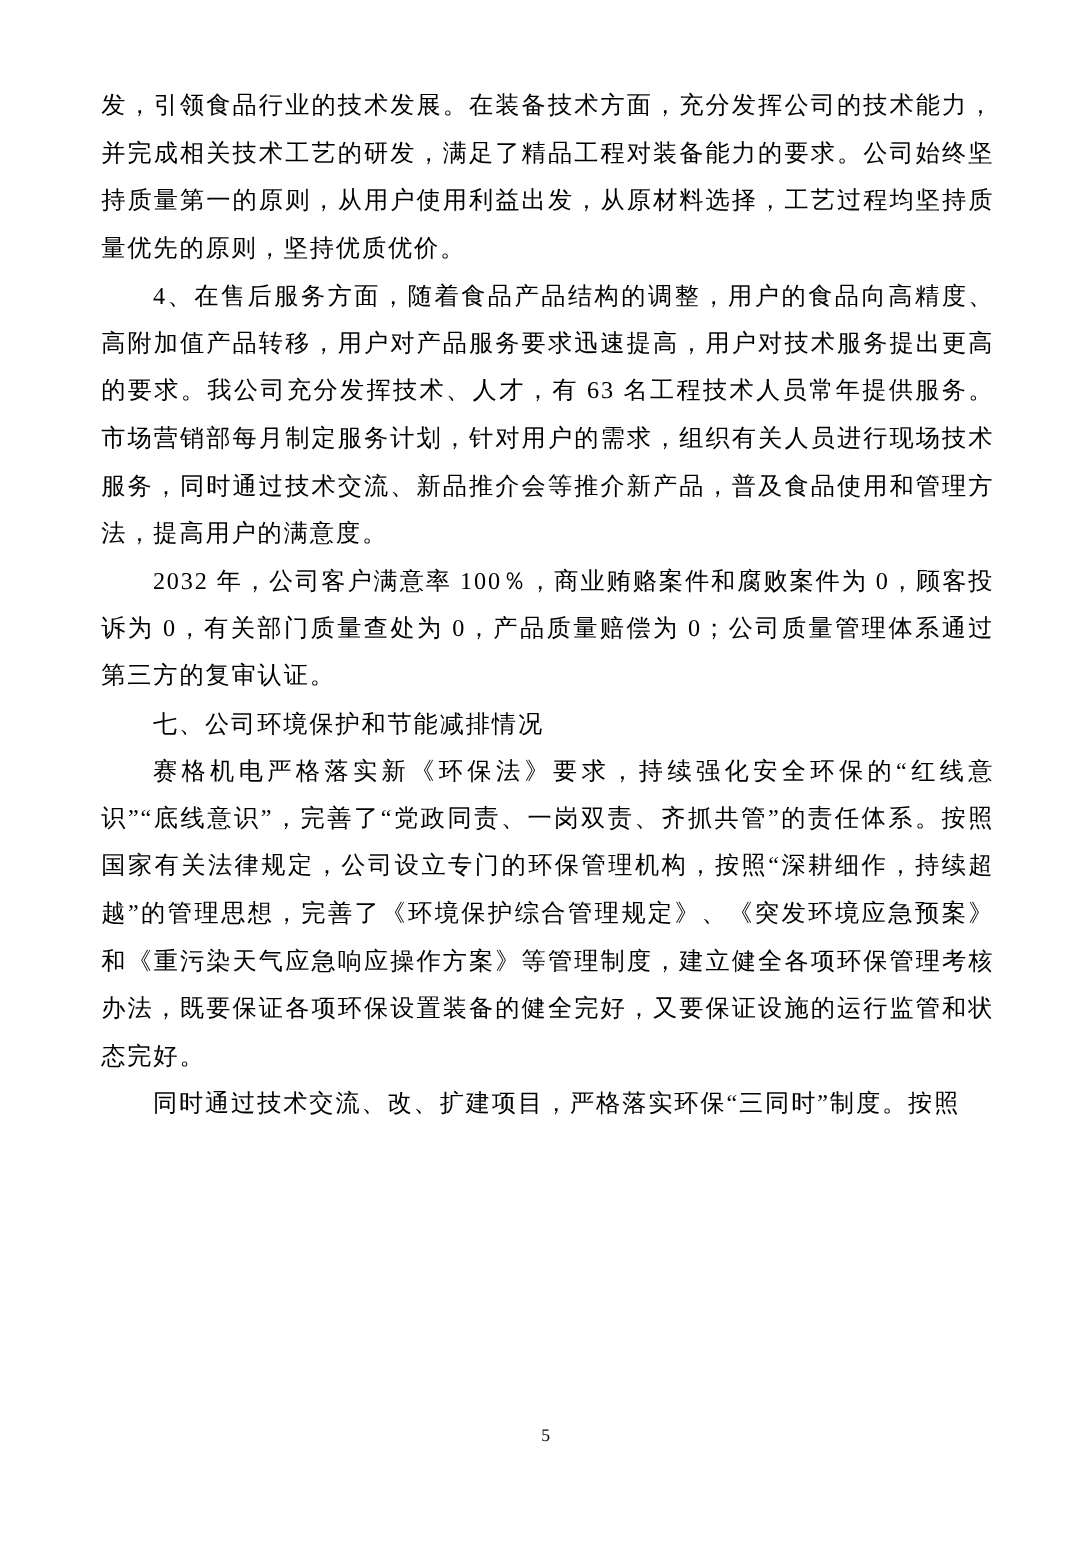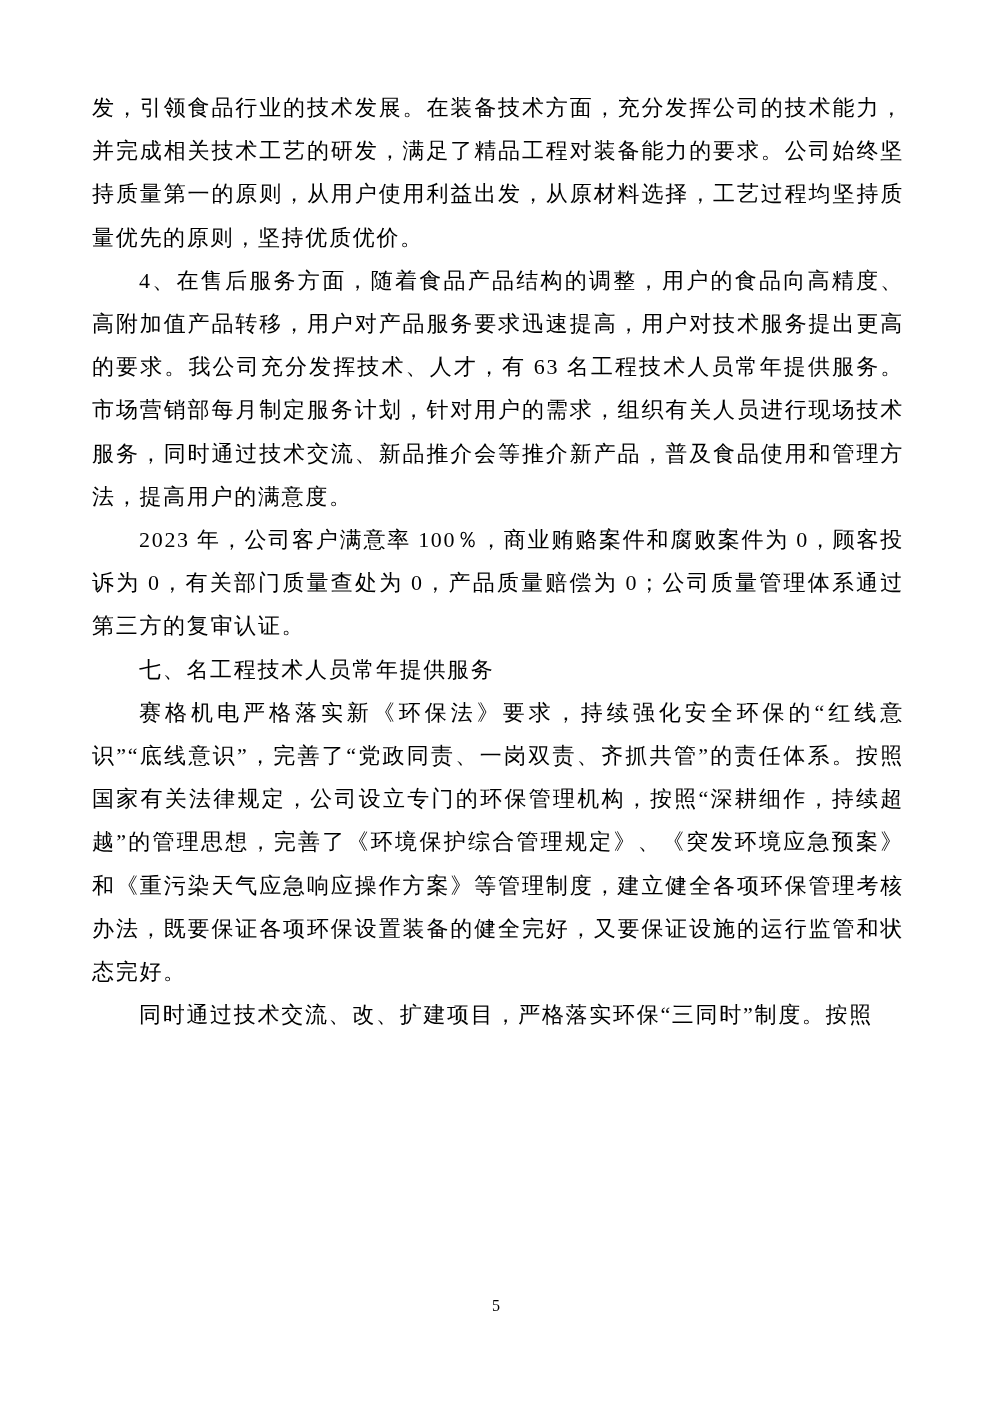--- a/index.html
+++ b/index.html
@@ -13,21 +13,21 @@
     background: #ffffff;
     position: relative;
     overflow: hidden;
     font-family: "Liberation Serif", "DejaVu Serif", serif;
     color: #000000;
   }
   
   .content {
     position: absolute;
     left: 92px;
-    top: 86px;
+    top: 74px;
     width: 812px;
   }
   .para {
     margin: 0;
     font-size: 22px;
     line-height: 43.2px;
     letter-spacing: 1.7px;
     text-align: justify;
     text-justify: inter-character;
     text-align-last: left;
@@ -57,23 +57,23 @@
 </style>
 </head>
 <body>
 
 <div class="content">
 
   <p class="para">发，引领食品行业的技术发展。在装备技术方面，充分发挥公司的技术能力，并完成相关技术工艺的研发，满足了精品工程对装备能力的要求。公司始终坚持质量第一的原则，从用户使用利益出发，从原材料选择，工艺过程均坚持质量优先的原则，坚持优质优价。</p>
 
   <p class="para indent">4、在售后服务方面，随着食品产品结构的调整，用户的食品向高精度、高附加值产品转移，用户对产品服务要求迅速提高，用户对技术服务提出更高的要求。我公司充分发挥技术、人才，有 63 名工程技术人员常年提供服务。市场营销部每月制定服务计划，针对用户的需求，组织有关人员进行现场技术服务，同时通过技术交流、新品推介会等推介新产品，普及食品使用和管理方法，提高用户的满意度。</p>
 
-  <p class="para indent">2023 年，公司客户满意率 100％，商业贿赂案件和腐败案件为 0，顾客投诉为 0，有关部门质量查处为 0，产品质量赔偿为 0；公司质量管理体系通过第三方的复审认证。</p>
+  <p class="para indent">2032 年，公司客户满意率 100％，商业贿赂案件和腐败案件为 0，顾客投诉为 0，有关部门质量查处为 0，产品质量赔偿为 0；公司质量管理体系通过第三方的复审认证。</p>
 
-  <p class="para indent heading">七、名工程技术人员常年提供服务</p>
+  <p class="para indent heading">七、公司环境保护和节能减排情况</p>
 
 
   <p class="para indent">赛格机电严格落实新《环保法》要求，持续强化安全环保的“红线意识”“底线意识”，完善了“党政同责、一岗双责、齐抓共管”的责任体系。按照国家有关法律规定，公司设立专门的环保管理机构，按照“深耕细作，持续超越”的管理思想，完善了《环境保护综合管理规定》、《突发环境应急预案》和《重污染天气应急响应操作方案》等管理制度，建立健全各项环保管理考核办法，既要保证各项环保设置装备的健全完好，又要保证设施的运行监管和状态完好。</p>
 
   <p class="para indent">同时通过技术交流、改、扩建项目，严格落实环保“三同时”制度。按照</p>
 
 </div>
 
 <div class="footer">
   <span class="page-number">5</span>

